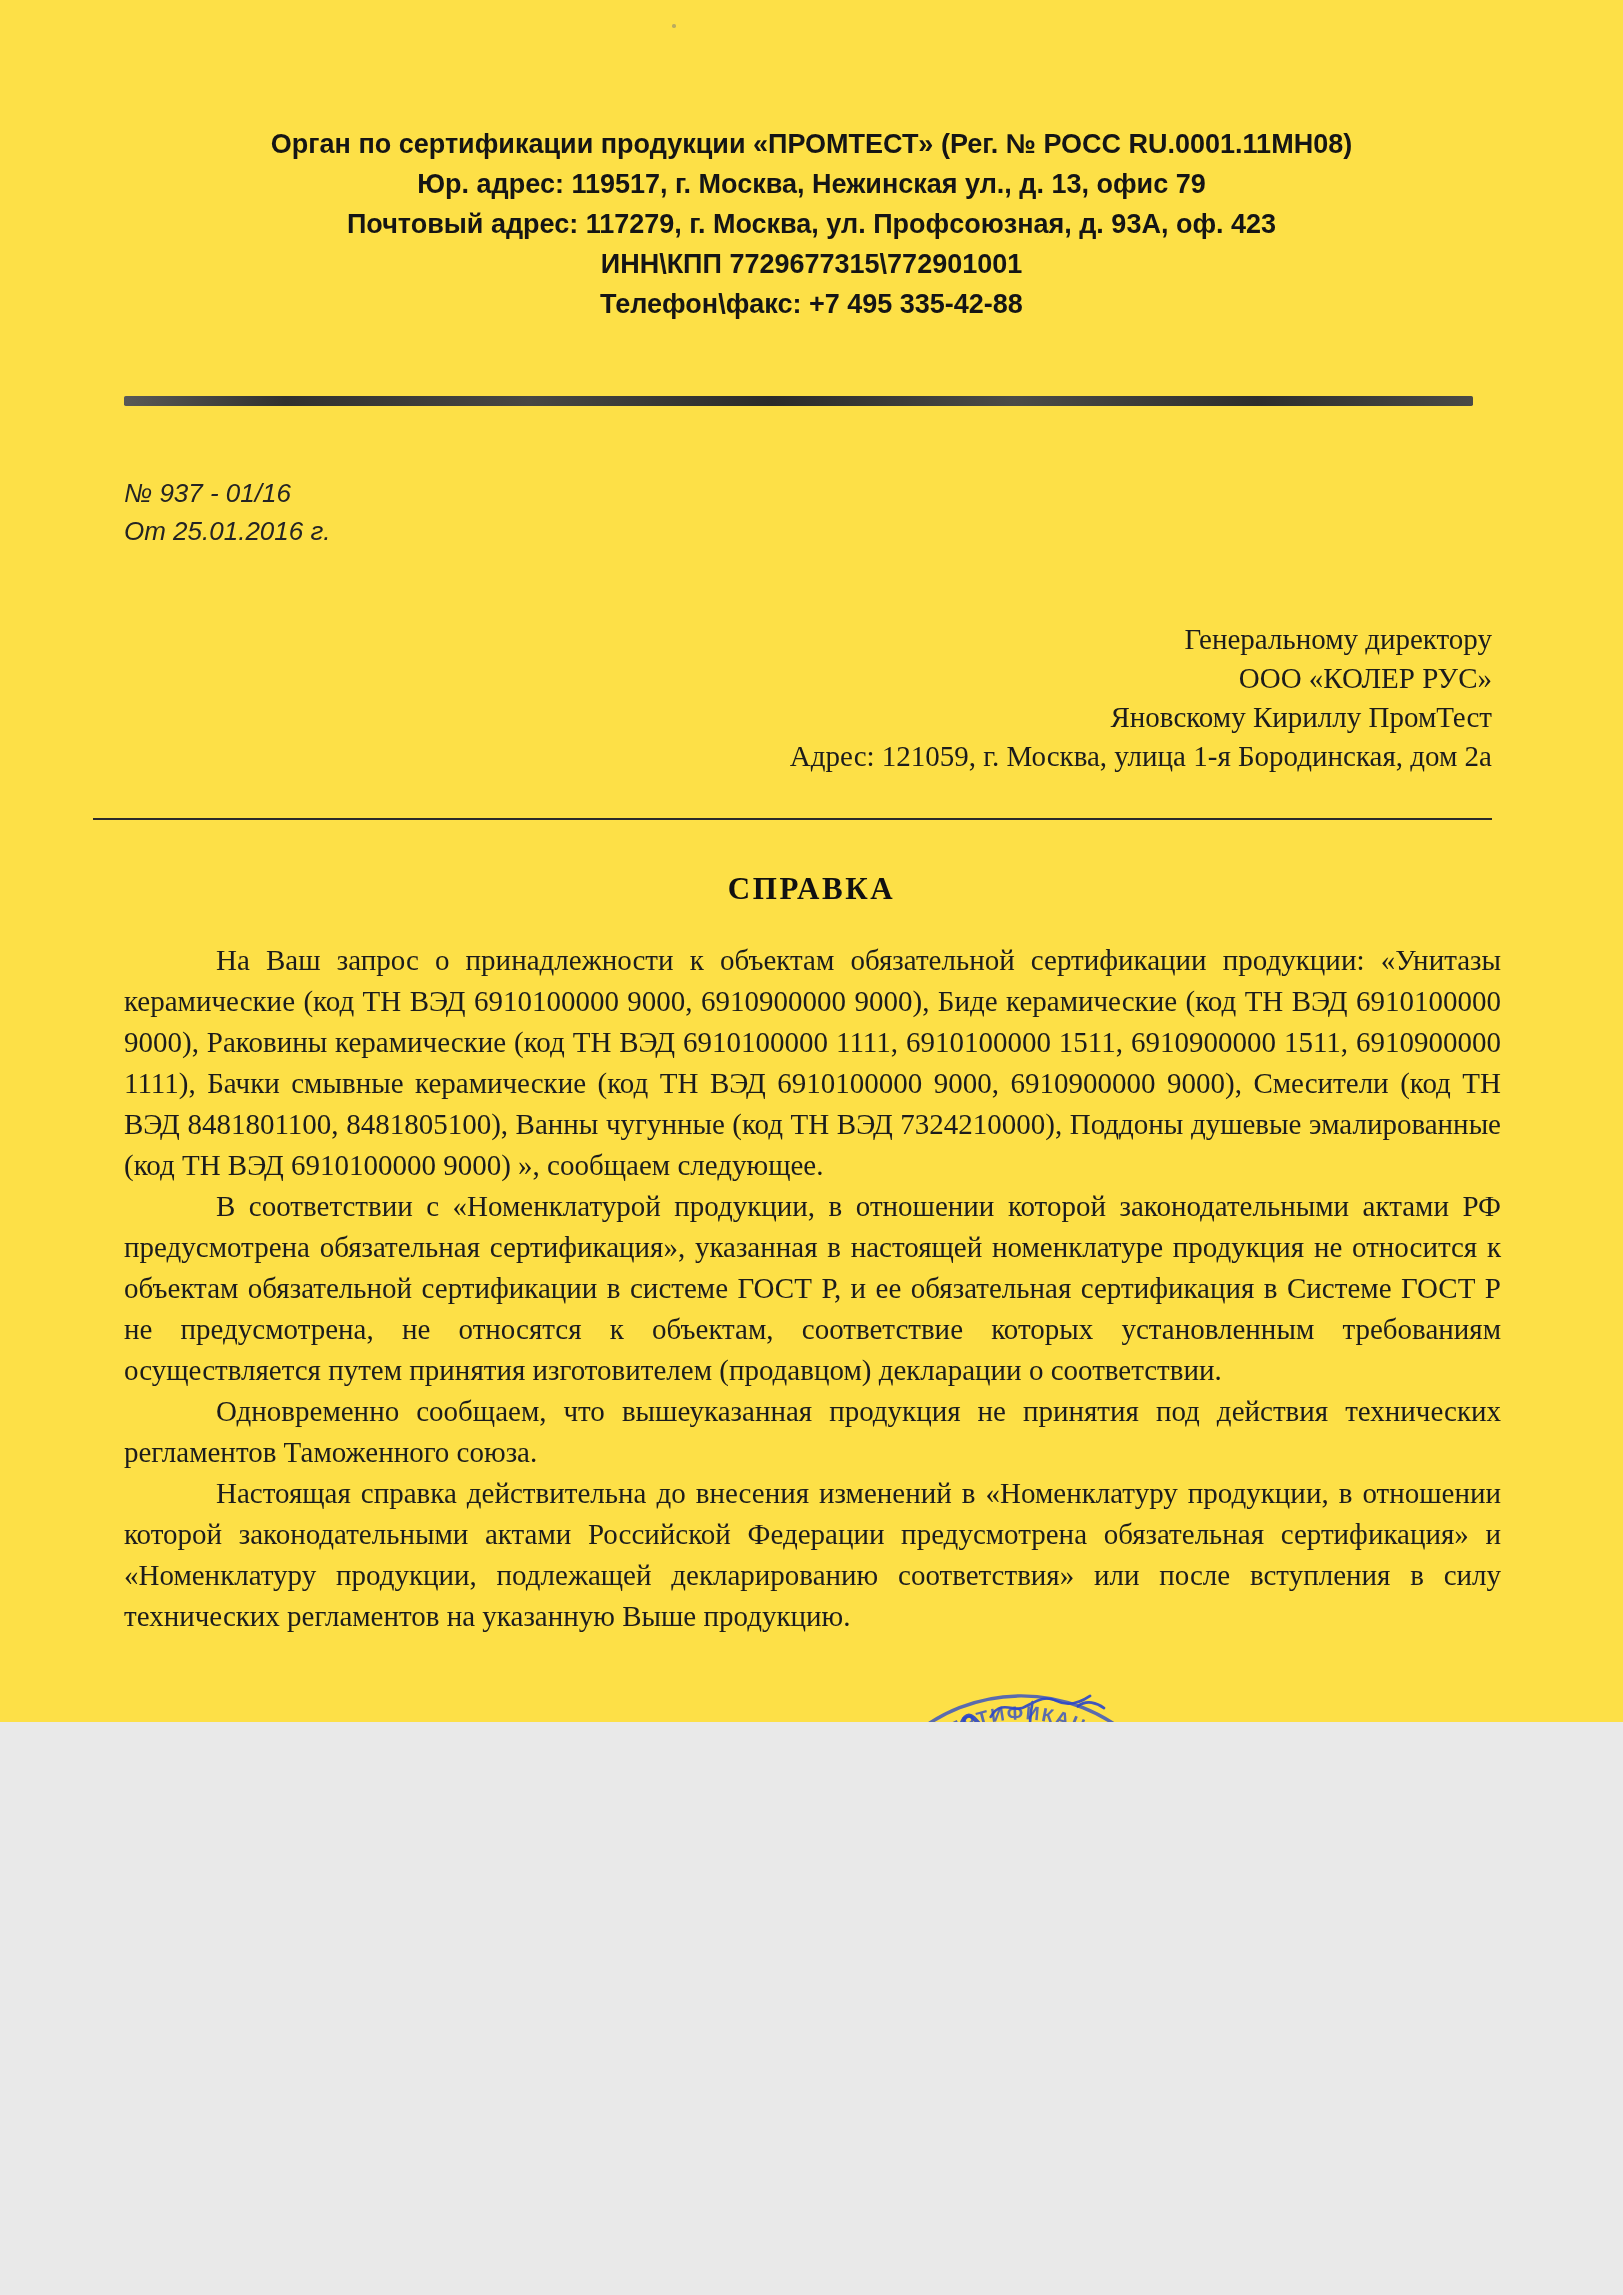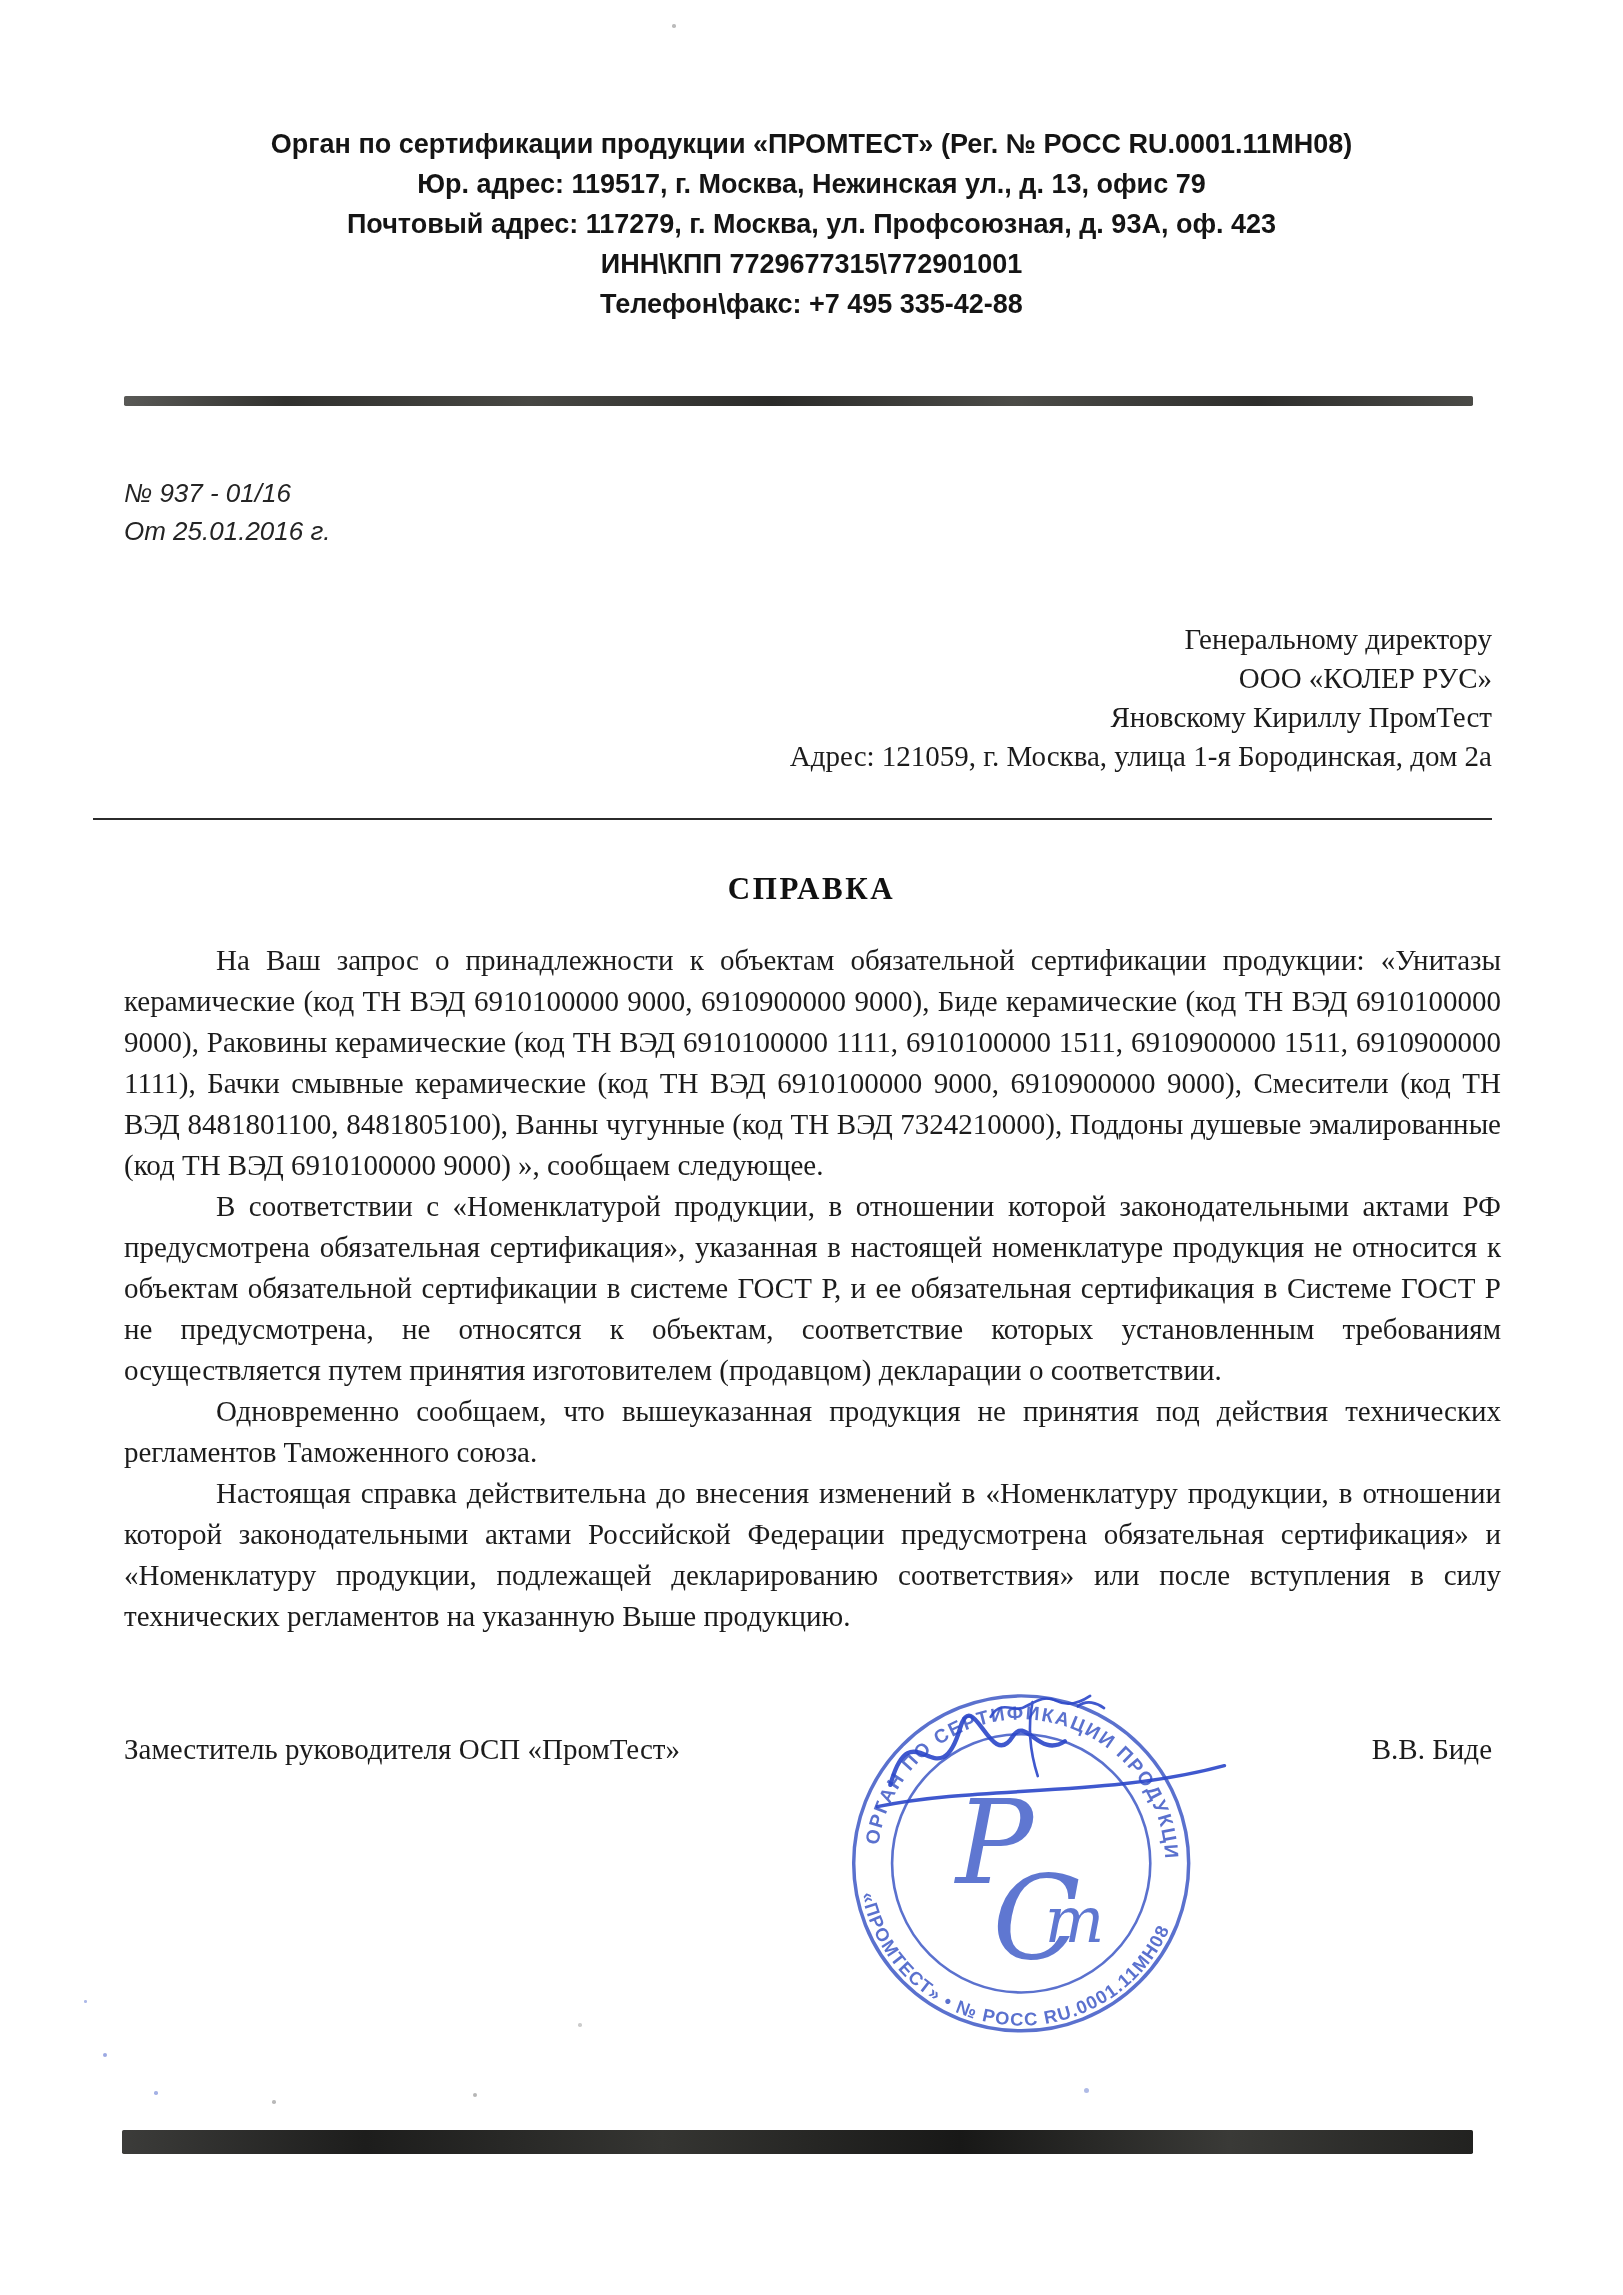--- a/index.html
+++ b/index.html
@@ -1,21 +1,21 @@
 <!DOCTYPE html>
 <html lang="ru" style="font-size:14px"><head>
 <meta charset="utf-8">
 <style>
   * { margin:0; padding:0; box-sizing:border-box; }
   html, body { background:#e9e9e9; }
   .page {
     position:relative;
-    width:1623px; height:2295px;
+    width:1623px; height:1722px;
     margin:0 auto;
-    background:#ffffff;
+    background:#fde047;
     color:#1c1c1c;
     font-family:"Liberation Serif", serif;
     overflow:hidden;
   }
 
   
   .org-header {
     padding-top:124px;
     text-align:center;
     font-family:"Liberation Sans", sans-serif;

